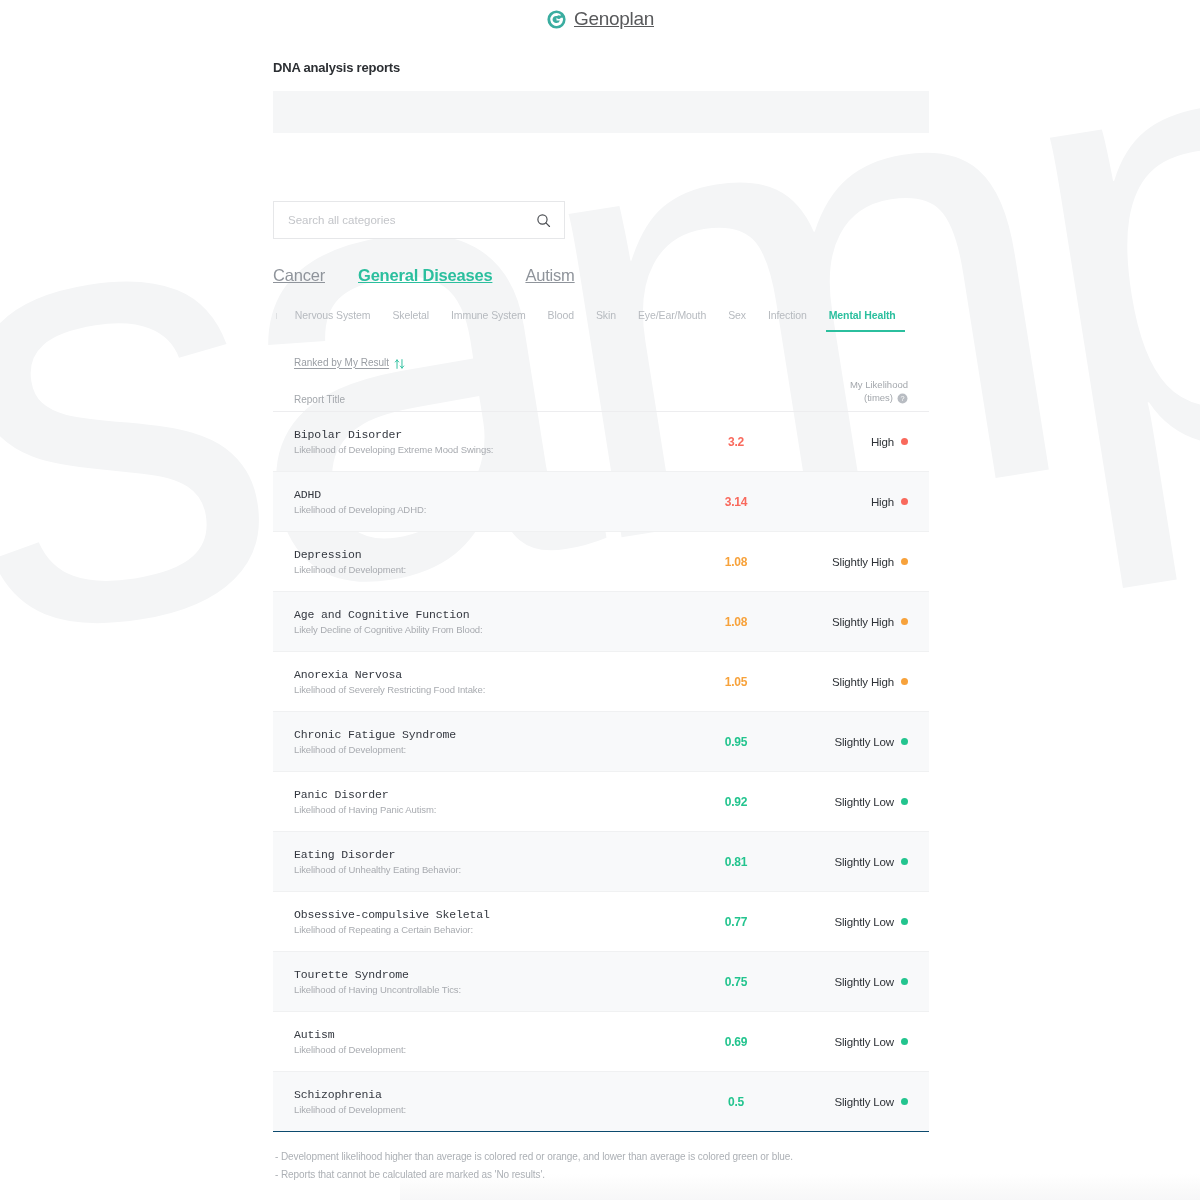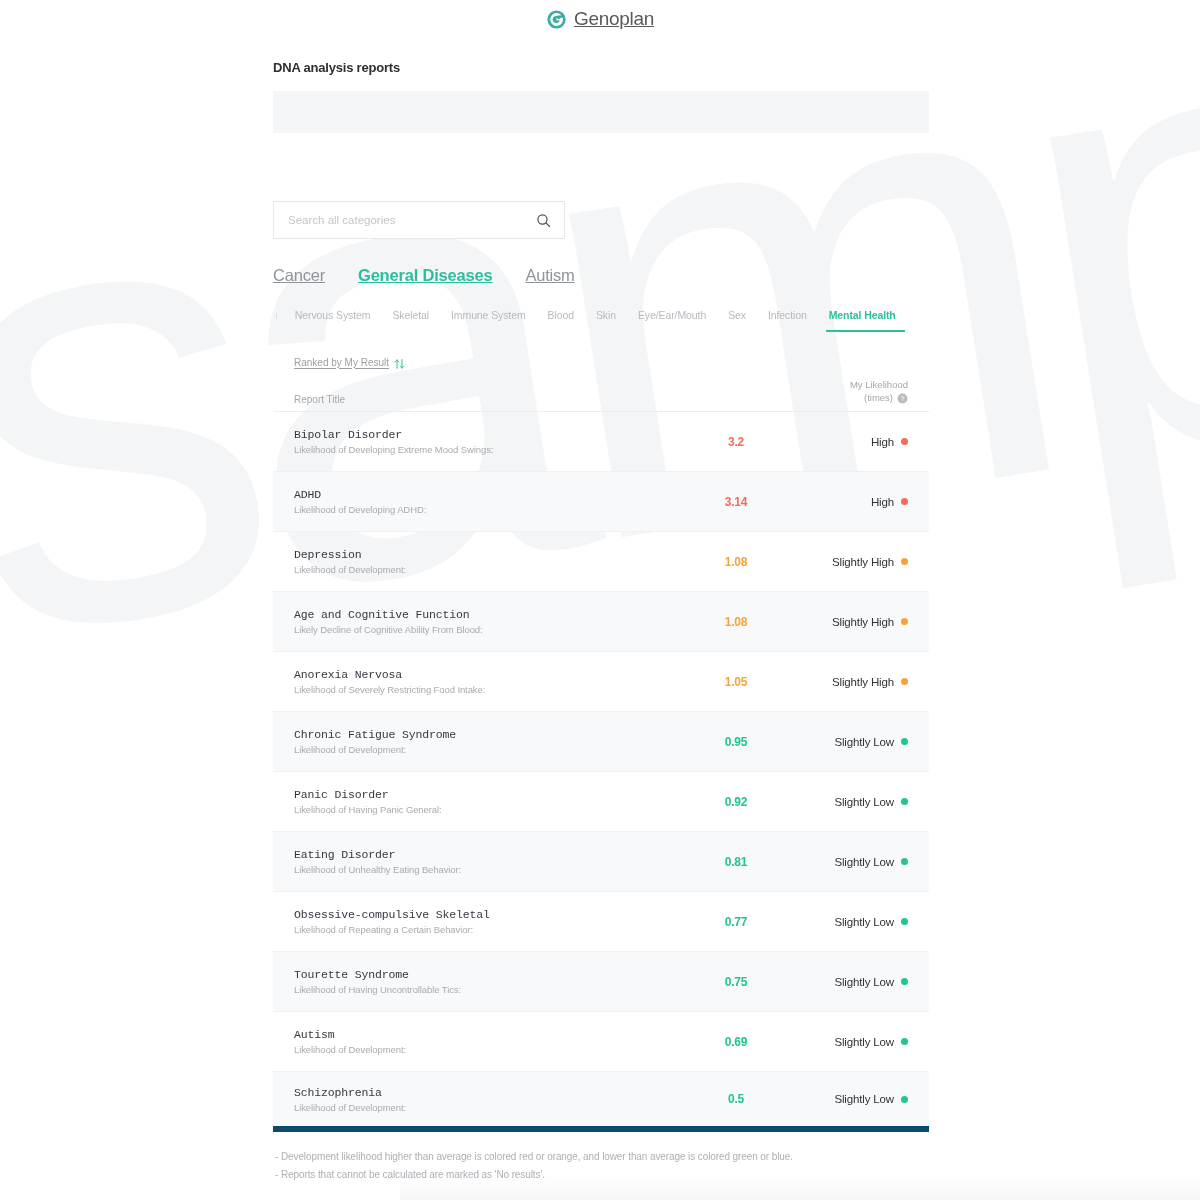--- a/index.html
+++ b/index.html
@@ -222,21 +222,21 @@
 
   .row {
     display: flex;
     align-items: center;
     height: 60px;
     padding: 0 21px;
     border-bottom: 1px solid #f0f1f2;
     cursor: pointer;
   }
   .row.alt { background: #f8f9fa; }
-  .row:last-child { border-bottom: 6px solid #0c4a6e; }
+  .row:last-child { border-bottom: 1px solid #0c4a6e; }
 
   .cell-title { flex: 1; min-width: 0; }
   .r-title {
     font-size: 11.5px;
     color: #343840;
     letter-spacing: -0.15px;
     margin-bottom: 3px;
     font-family: Liberation Mono, monospace;
   }
   .r-sub {
@@ -422,21 +422,21 @@
               </div>
               <div class="cell-value" style="color: rgb(35, 196, 142);">0.95</div>
               <div class="cell-level">
                 <span>Slightly Low</span>
                 <span class="dot" style="background: rgb(35, 196, 142);"></span>
               </div>
             </div>
             <div class="row">
               <div class="cell-title">
                 <div class="r-title">Panic Disorder</div>
-                <div class="r-sub">Likelihood of Having Panic General:</div>
+                <div class="r-sub">Likelihood of Having Panic Autism:</div>
               </div>
               <div class="cell-value" style="color: rgb(35, 196, 142);">0.92</div>
               <div class="cell-level">
                 <span>Slightly Low</span>
                 <span class="dot" style="background: rgb(35, 196, 142);"></span>
               </div>
             </div>
             <div class="row alt">
               <div class="cell-title">
                 <div class="r-title">Eating Disorder</div>

